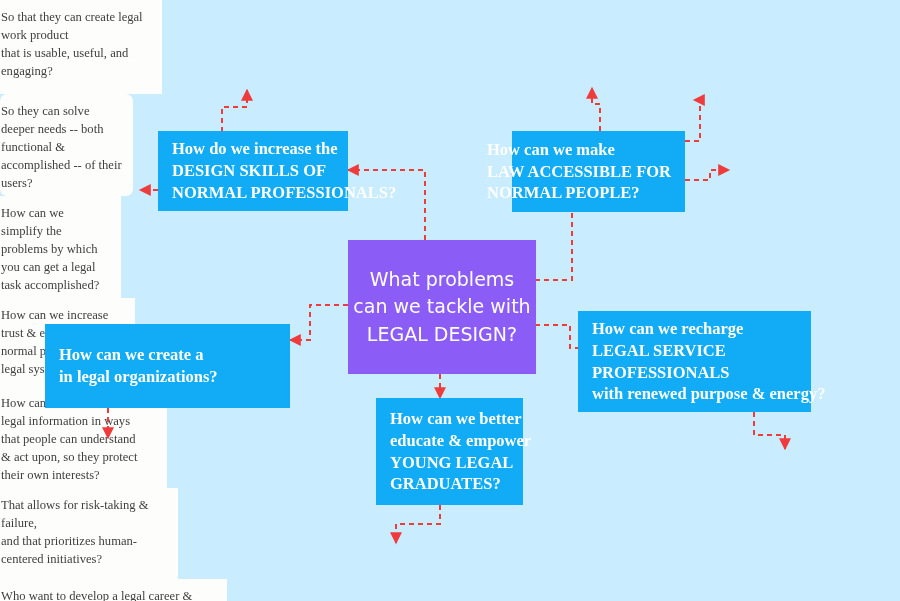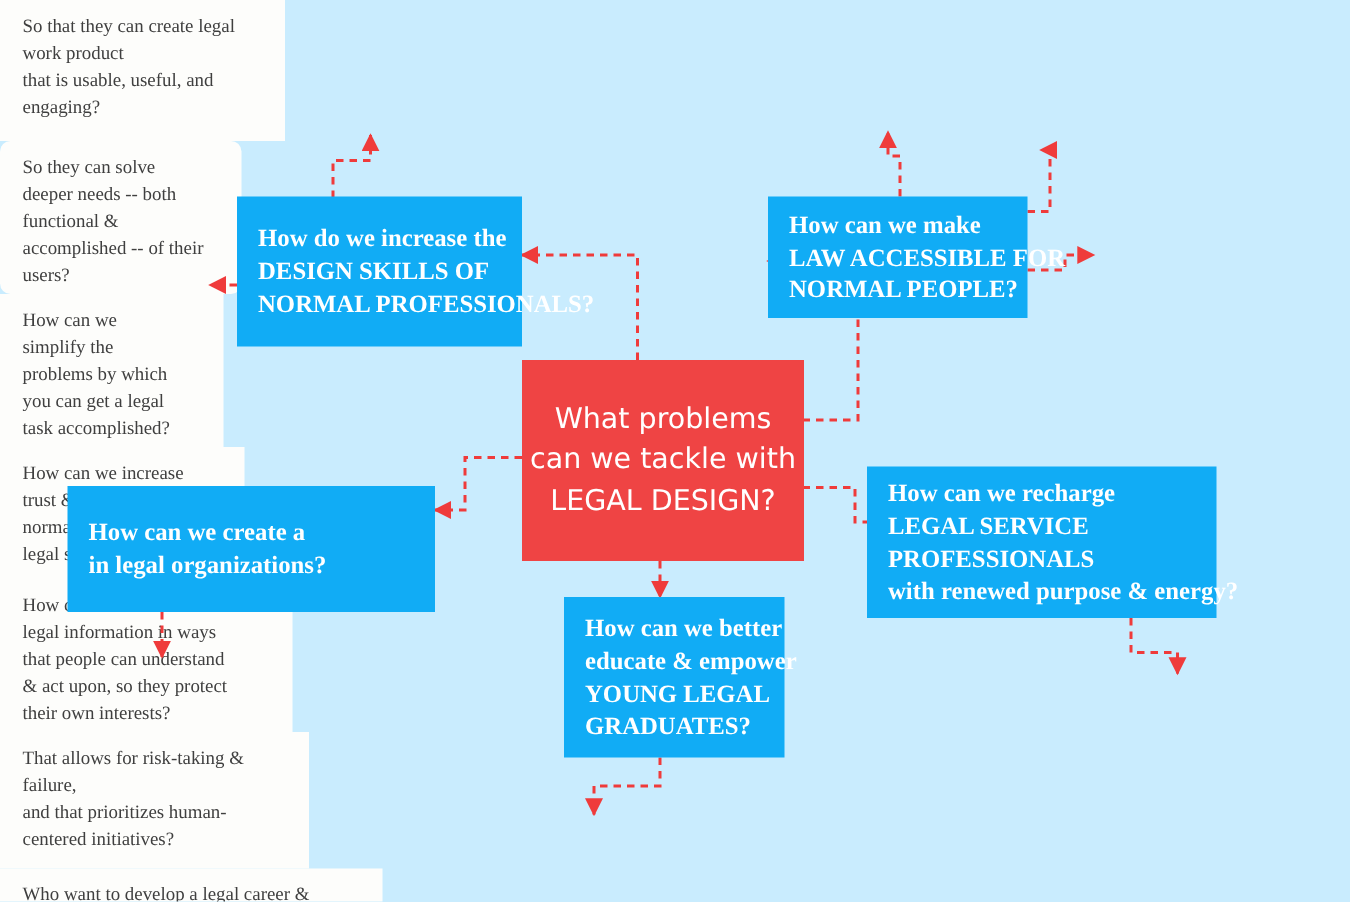--- a/index.html
+++ b/index.html
@@ -10,21 +10,21 @@
     overflow:hidden;
   }
   #canvas{position:relative;width:900px;height:601px;}
 
   svg#wires{position:absolute;left:0;top:0;width:900px;height:601px;}
 
   .node{position:absolute;box-sizing:border-box;}
 
   
   .hub{
-    background:#ef4444;
+    background:#8b5cf6;
     color:#ffffff;
     font-family:"DejaVu Sans", sans-serif;
     font-size:19px;
     line-height:1.45;
     text-align:center;
     display:flex;align-items:center;justify-content:center;
     padding:24px 14px;
   }
   .hub .ln{display:block;white-space:nowrap;}
 
@@ -41,21 +41,21 @@
   }
   .qbox .ln{display:block;white-space:nowrap;}
 
   
   .note{
     background:#fdfdfb;
     color:#3f3f3f;
     font-family:"Liberation Serif", serif;
     font-size:12.6px;
     line-height:1.42;
-    padding:9px 15px;
+    padding:9px 1px;
     display:flex;align-items:flex-start;
   }
   .note .inner{display:block;}
   .note .ln{display:block;white-space:nowrap;}
   .note.round{border-radius:7px;}
 </style>
 </head>
 <body>
 
 <div id="canvas">
@@ -97,29 +97,29 @@
   </svg>
 
   <div class="node hub" style="left:348px;top:240px;width:188px;height:134px;">
     <div>
       <span class="ln">What problems</span>
       <span class="ln">can we tackle with</span>
       <span class="ln">LEGAL DESIGN?</span>
     </div>
   </div>
 
-  <div class="node qbox" style="left:158px;top:131px;width:190px;height:100px;">
+  <div class="node qbox" style="left:158px;top:131px;width:190px;height:80px;">
     <div>
       <span class="ln">How do we increase the</span>
       <span class="ln">DESIGN SKILLS OF</span>
       <span class="ln">NORMAL PROFESSIONALS?</span>
     </div>
   </div>
 
-  <div class="node qbox" style="left:512px;top:131px;width:173px;height:81px;">
+  <div class="node qbox" style="left:512px;top:131px;width:173px;height:81px;justify-content:flex-end;">
     <div>
       <span class="ln">How can we make</span>
       <span class="ln">LAW ACCESSIBLE FOR</span>
       <span class="ln">NORMAL PEOPLE?</span>
     </div>
   </div>
 
   <div class="node qbox" style="left:45px;top:324px;width:245px;height:84px;">
     <div>
       <span class="ln">How can we create a</span>

